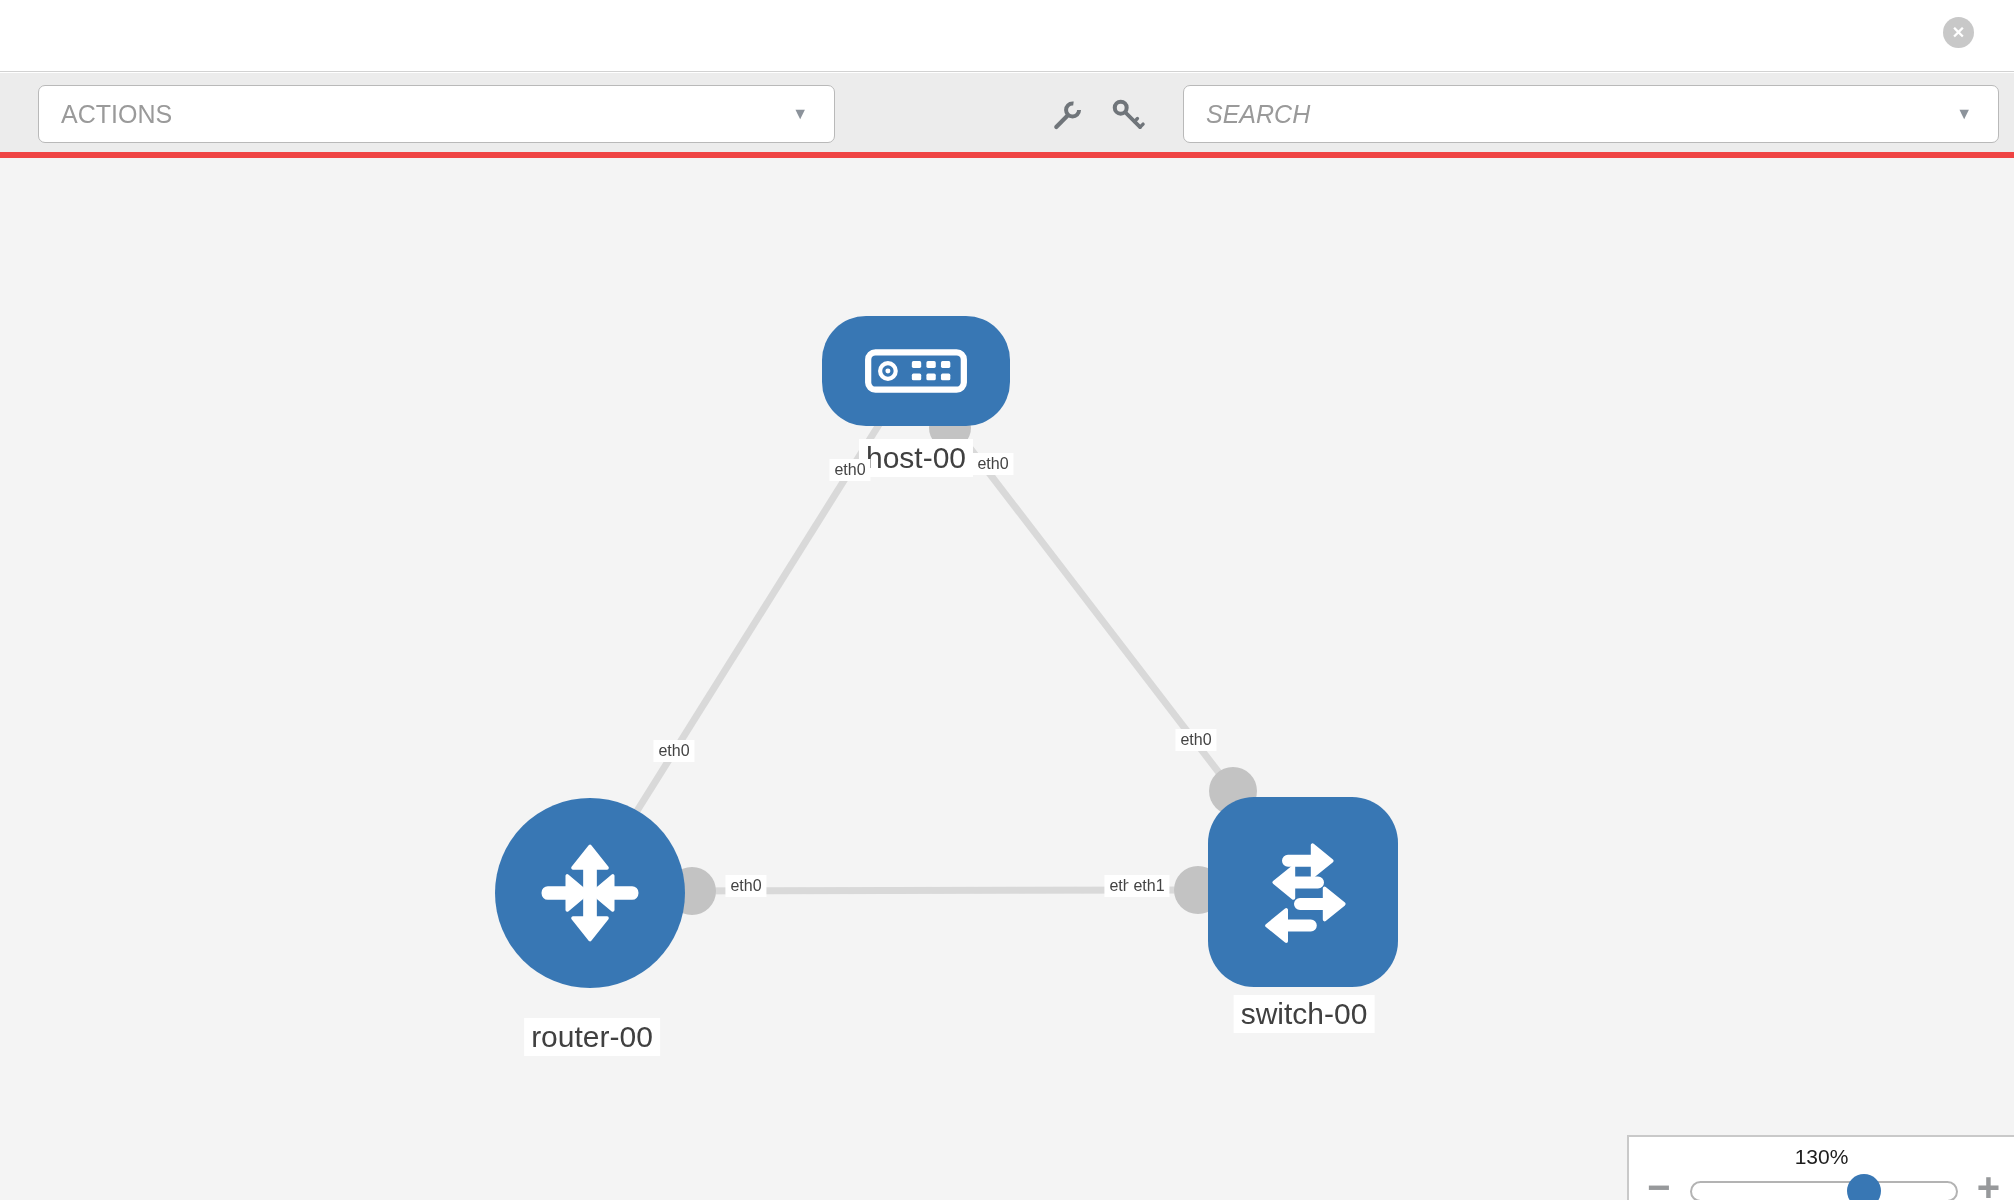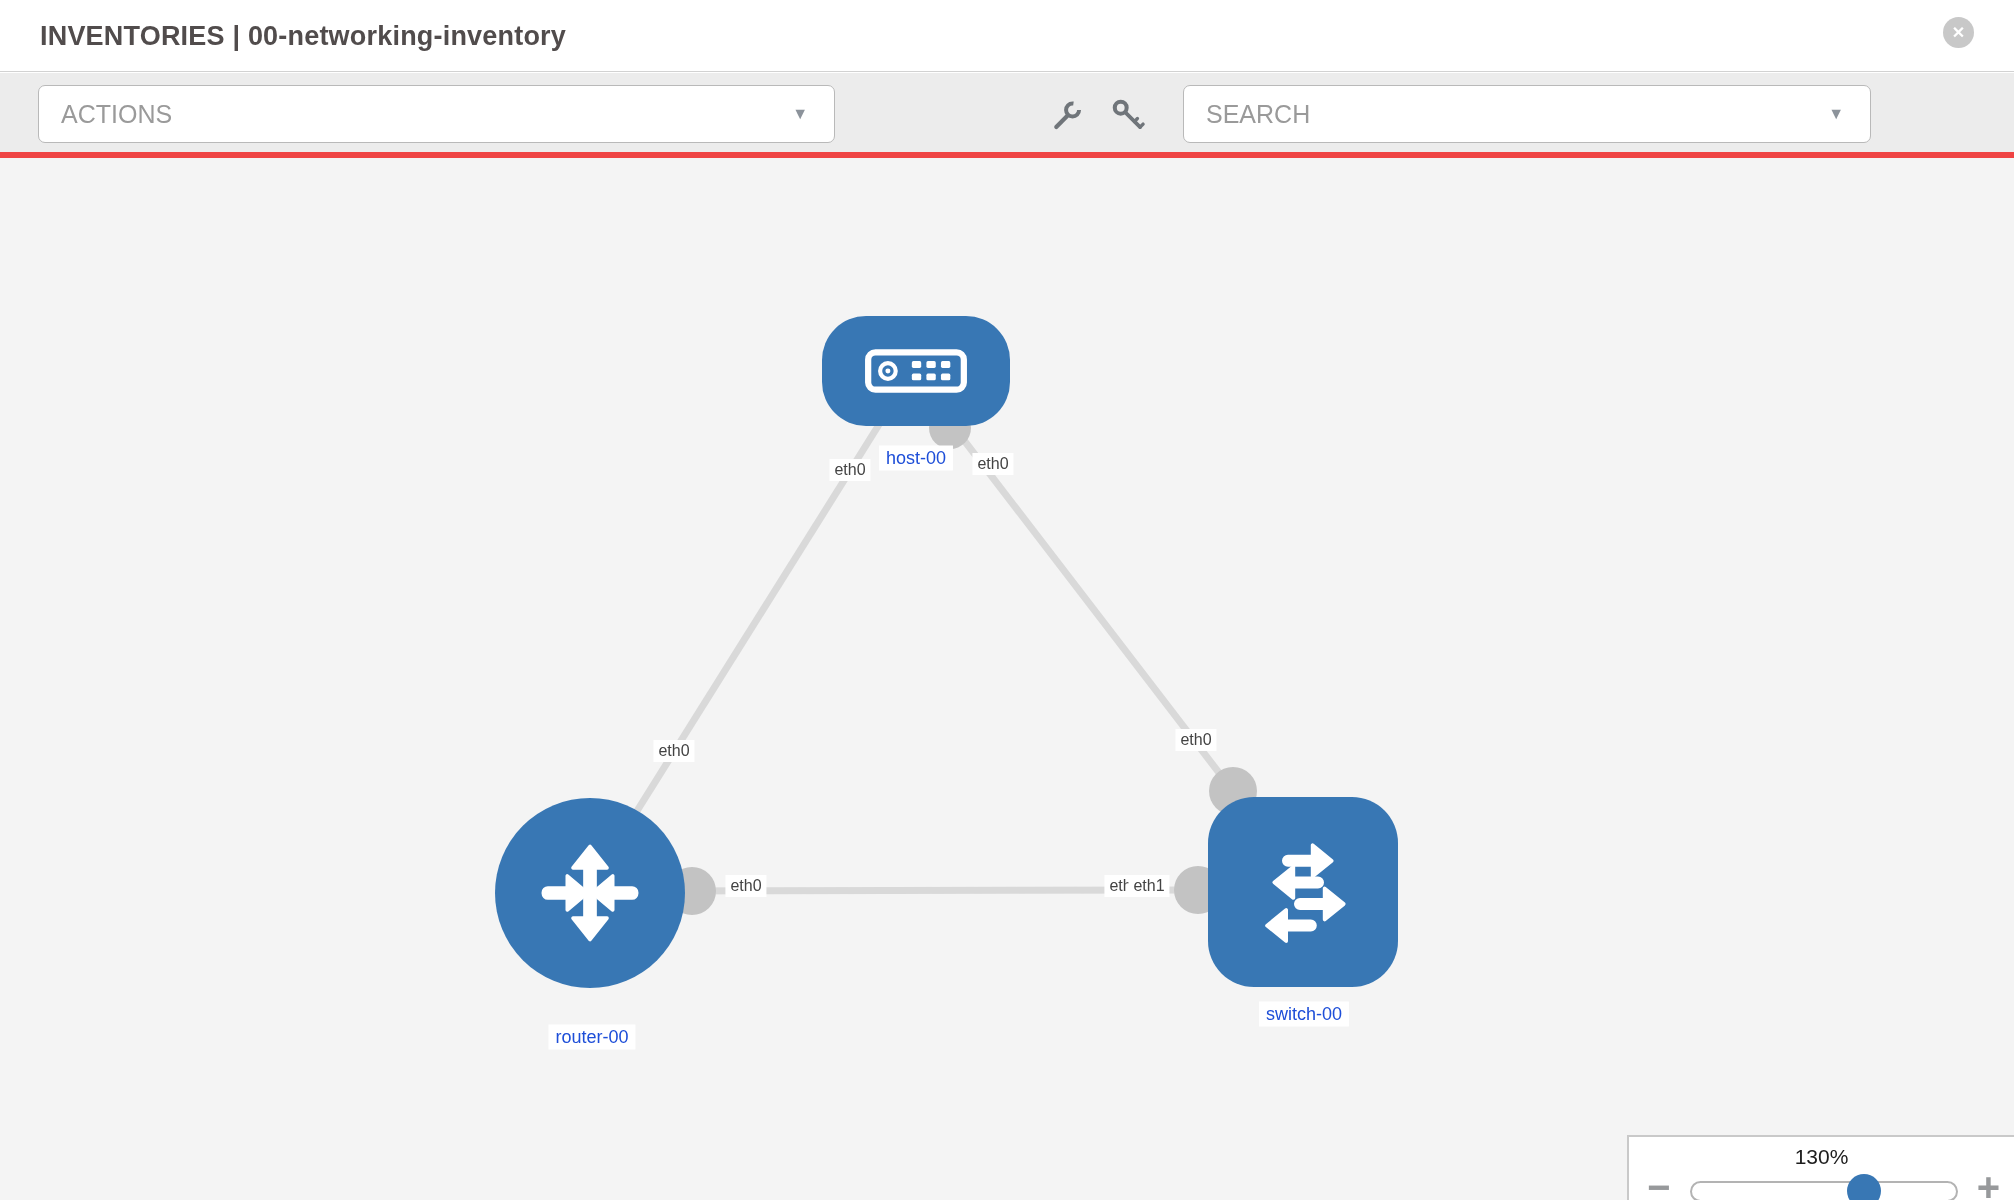--- a/index.html
+++ b/index.html
@@ -31,21 +31,21 @@
     position:absolute;top:12px;height:58px;background:#ffffff;
     border:1px solid #b9b9b9;border-radius:7px;box-sizing:border-box;
     display:flex;align-items:center;padding-left:22px;cursor:pointer;
   }
   .dropdown .dd-label{font-size:25px;color:#9a9a9a;}
   .dropdown .caret{
     position:absolute;right:26px;top:50%;transform:translateY(-50%);
     font-size:16px;color:#8c939b;
   }
   .dd-actions{left:38px;width:797px;}
-  .dd-search{left:1183px;width:688px;}
+  .dd-search{left:1183px;width:816px;font-style:italic;}
   .tool-btn{
     position:absolute;top:16px;width:54px;height:54px;border:none;background:transparent;
     cursor:pointer;display:flex;align-items:center;justify-content:center;padding:0;
   }
   .tool-wrench{left:1040px;}
   .tool-key{left:1102px;}
   
   .canvas{
     position:absolute;left:0;top:158px;width:2014px;height:1042px;
     background:#f4f4f4;
@@ -56,21 +56,21 @@
     justify-content:center;cursor:pointer;z-index:3;
   }
   .node-host{left:822px;top:158px;width:188px;height:110px;border-radius:44px;}
   .node-router{left:495px;top:640px;width:190px;height:190px;border-radius:50%;}
   .node-switch{left:1208px;top:639px;width:190px;height:190px;border-radius:46px;}
   .chip,.node-label{
     position:absolute;transform:translate(-50%,-50%);background:#ffffff;
     white-space:nowrap;z-index:5;color:#434343;
   }
   .chip{font-size:16px;padding:2px 5px;}
-  .node-label{font-size:18px;padding:2px 7px;color:#1d4ed8;}
+  .node-label{font-size:30px;padding:2px 7px;color:#404040;}
   .chip.under{z-index:4;}
   
   .zoom-panel{
     position:absolute;left:1627px;top:1135px;width:387px;height:113px;
     background:#ffffff;border:2px solid #c9c9c9;border-right:none;border-bottom:none;
     box-sizing:border-box;z-index:8;
   }
   .zoom-level{
     position:absolute;left:0;top:8px;width:100%;text-align:center;
     font-size:21px;color:#1d1d1d;
@@ -90,21 +90,20 @@
     position:absolute;left:155px;top:-9px;width:34px;height:34px;border-radius:50%;
     background:#3877b4;cursor:grab;
   }
 </style>
 </head>
 <body>
 
 <div class="app">
 
   <div class="header">
-    <h1 class="page-title">INVENTORIES | 00-networking-inventory</h1>
     <button class="close-btn">
       <span>✕</span>
     </button>
   </div>
 
   <div class="toolbar">
     <div class="dropdown dd-actions">
       <span class="dd-label">ACTIONS</span>
       <span class="caret">▼</span>
     </div>

